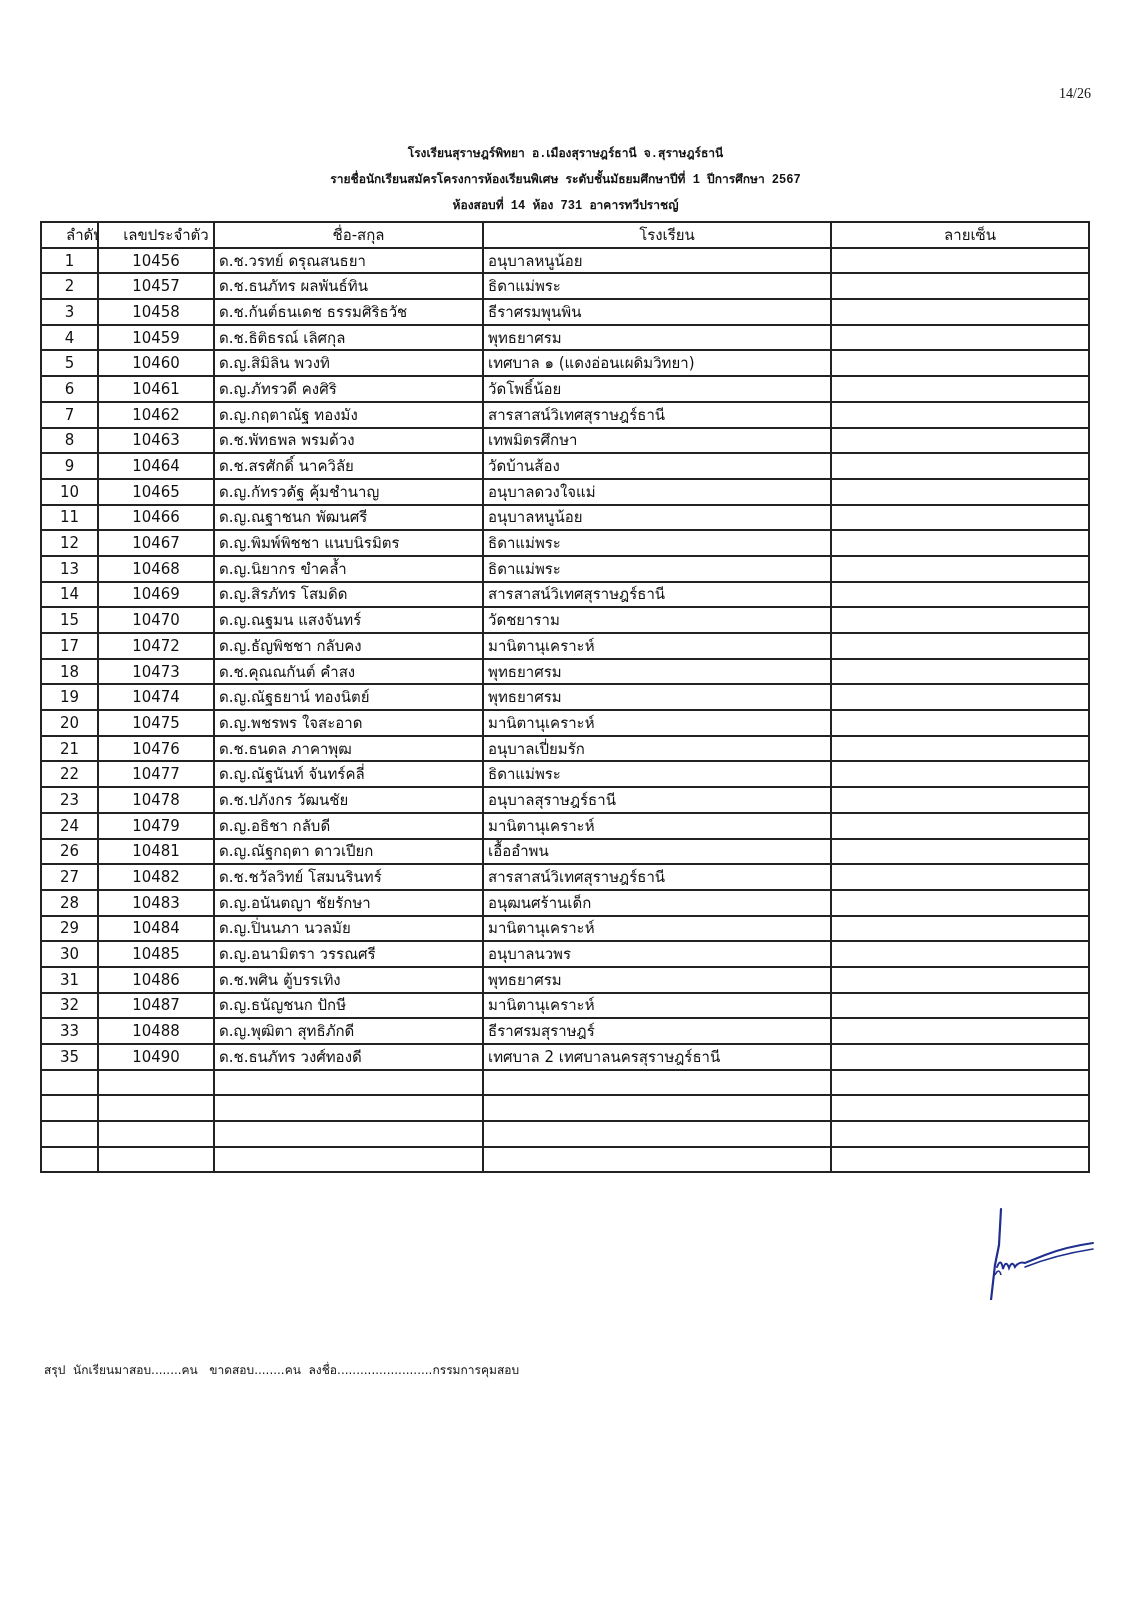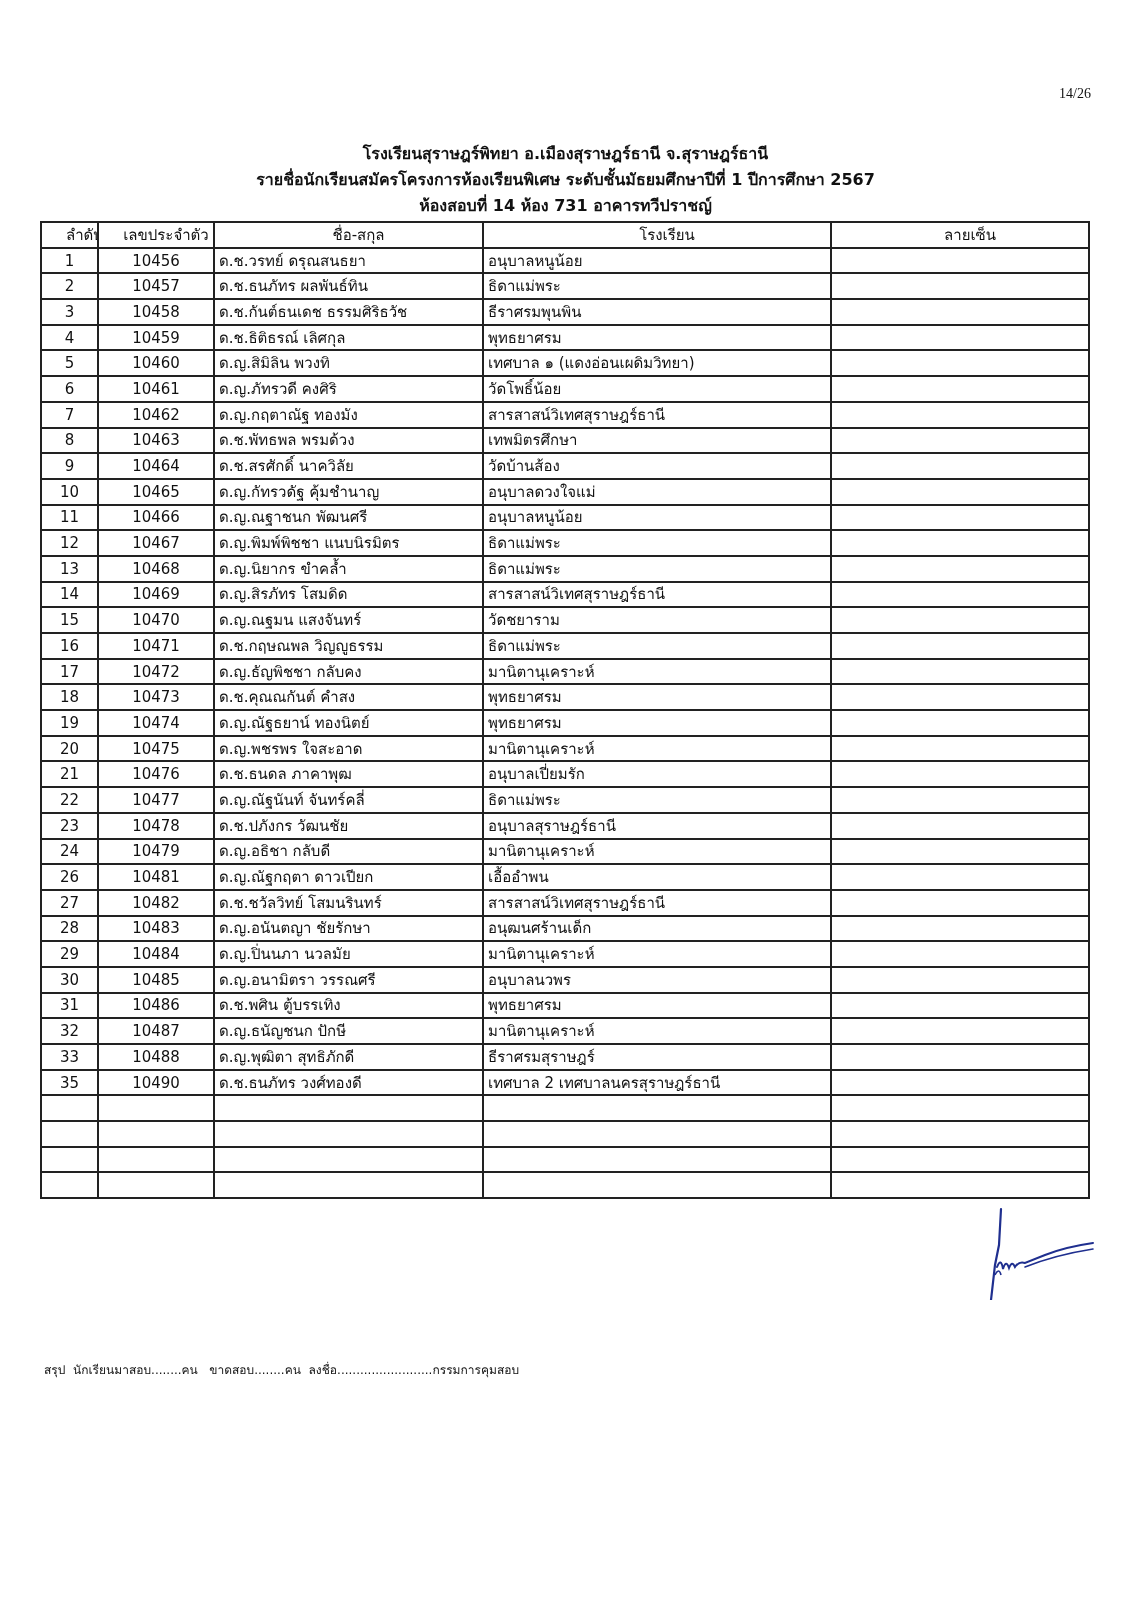--- a/index.html
+++ b/index.html
@@ -9,21 +9,21 @@
     color: #111111;
   }
   .page-number {
     position: absolute; top: 70px; right: 40px;
     font-size: 14px; font-family: Liberation Serif, serif; margin-top: 16px;
   }
   .titles {
     position: absolute; top: 141px; left: 0; width: 1131px;
     text-align: center; font-weight: bold;
   }
-  .titles div { font-size: 16px; line-height: 26px; height: 26px; white-space: nowrap; }
+  .titles div { font-size: 12px; line-height: 26px; height: 26px; white-space: nowrap; font-family: Liberation Mono, monospace; }
   table.roster {
     position: absolute; left: 40px; top: 221px;
     border-collapse: collapse; table-layout: fixed; width: 1048px;
   }
   table.roster th, table.roster td {
     border: 2px solid #222222; height: 23.7px; padding: 0 4px;
     font-size: 15px; line-height: 20px; white-space: nowrap; overflow: hidden;
   }
   table.roster th { font-weight: normal; text-align: center; padding-left: 24px; }
   td.c-no, td.c-id { text-align: center; }
@@ -166,27 +166,20 @@
         <td class="c-sig"></td>
       </tr>
       <tr>
         <td class="c-no">15</td>
         <td class="c-id">10470</td>
         <td class="c-name">ด.ญ.ณฐมน แสงจันทร์</td>
         <td class="c-school">วัดชยาราม</td>
         <td class="c-sig"></td>
       </tr>
       <tr>
-        <td class="c-no">16</td>
-        <td class="c-id">10471</td>
-        <td class="c-name">ด.ช.กฤษณพล วิญญูธรรม</td>
-        <td class="c-school">ธิดาแม่พระ</td>
-        <td class="c-sig"></td>
-      </tr>
-      <tr>
         <td class="c-no">17</td>
         <td class="c-id">10472</td>
         <td class="c-name">ด.ญ.ธัญพิชชา กลับคง</td>
         <td class="c-school">มานิตานุเคราะห์</td>
         <td class="c-sig"></td>
       </tr>
       <tr>
         <td class="c-no">18</td>
         <td class="c-id">10473</td>
         <td class="c-name">ด.ช.คุณณกันต์ คำสง</td>

